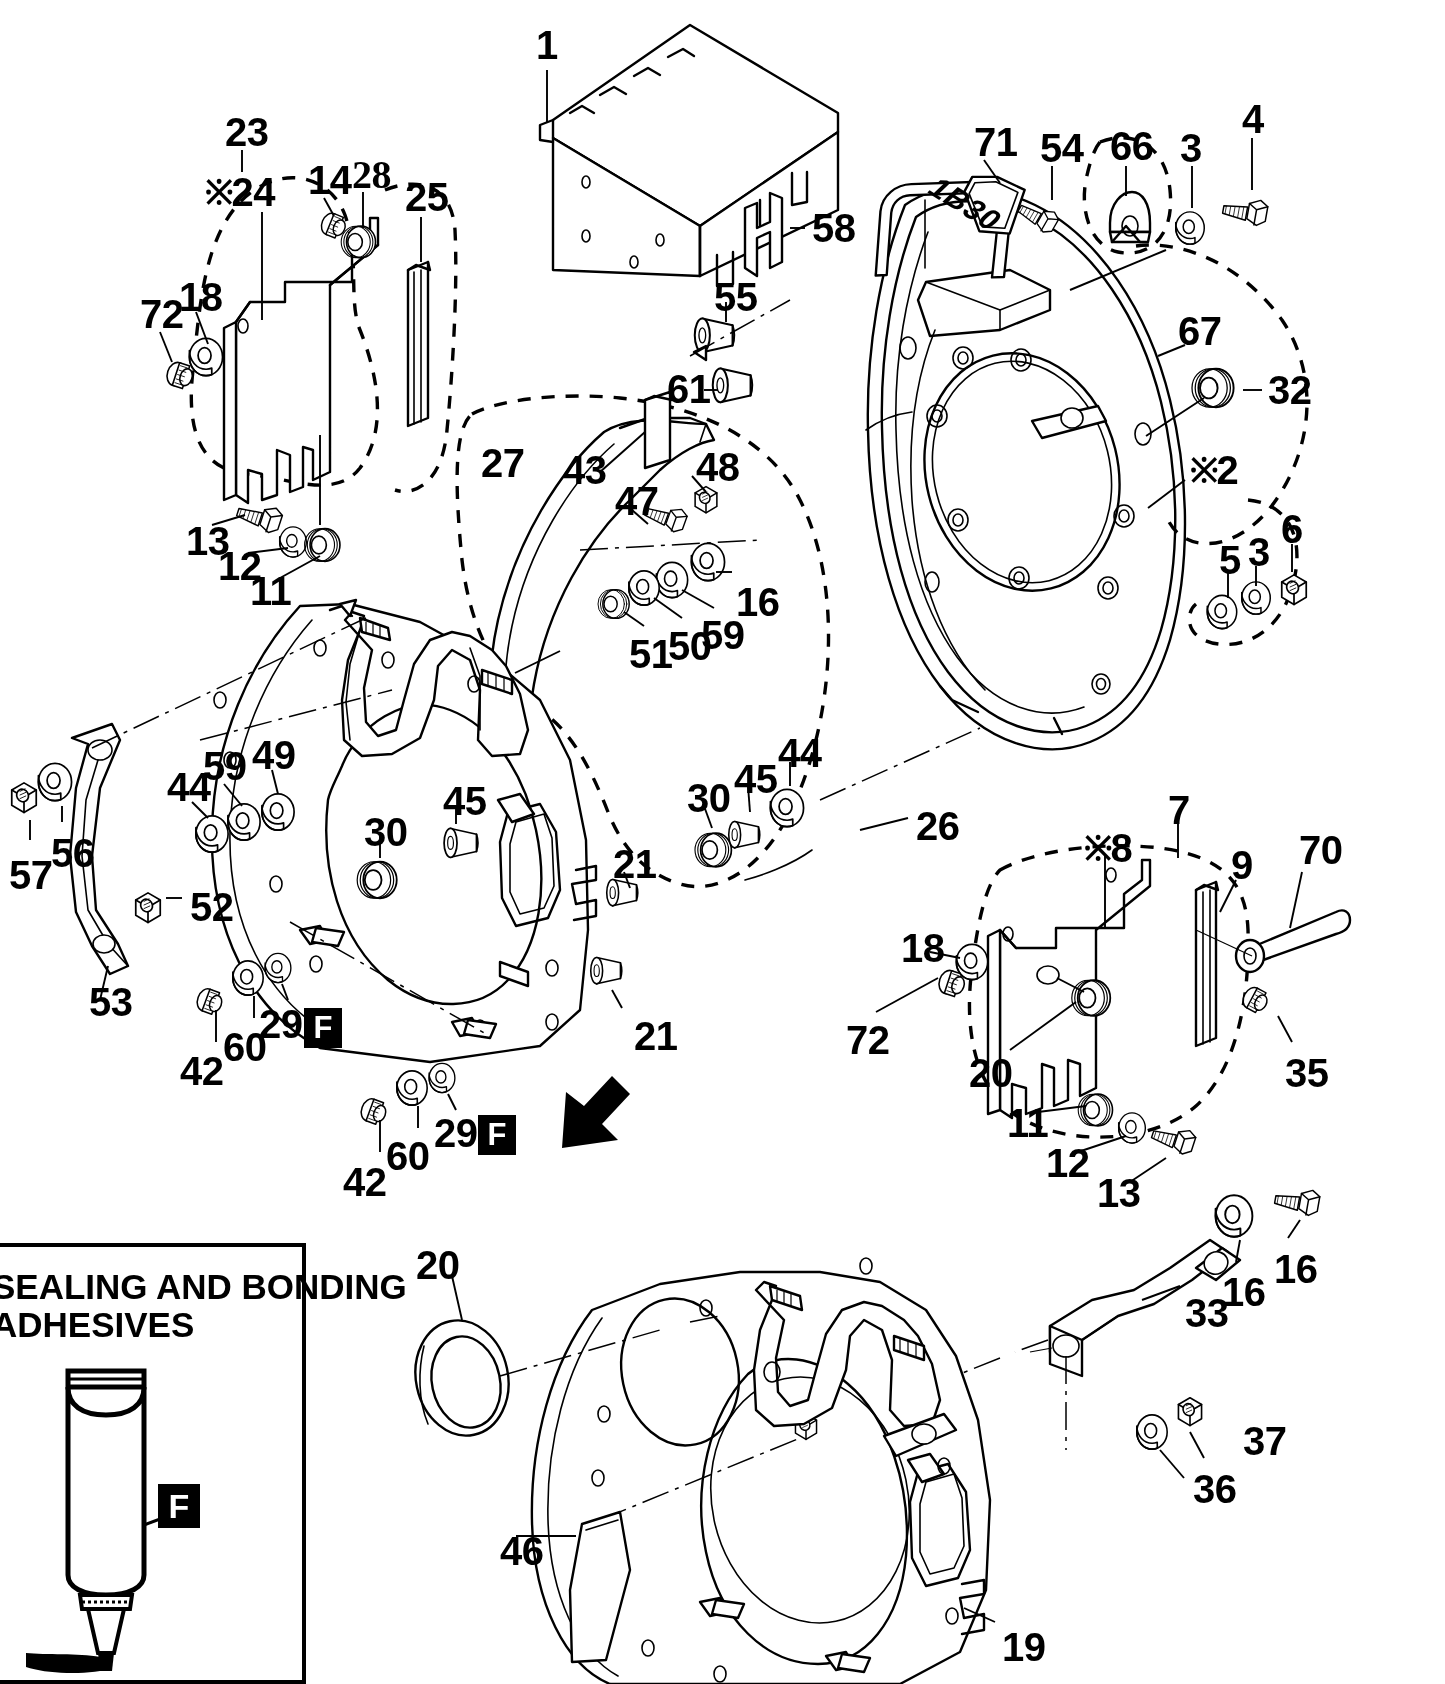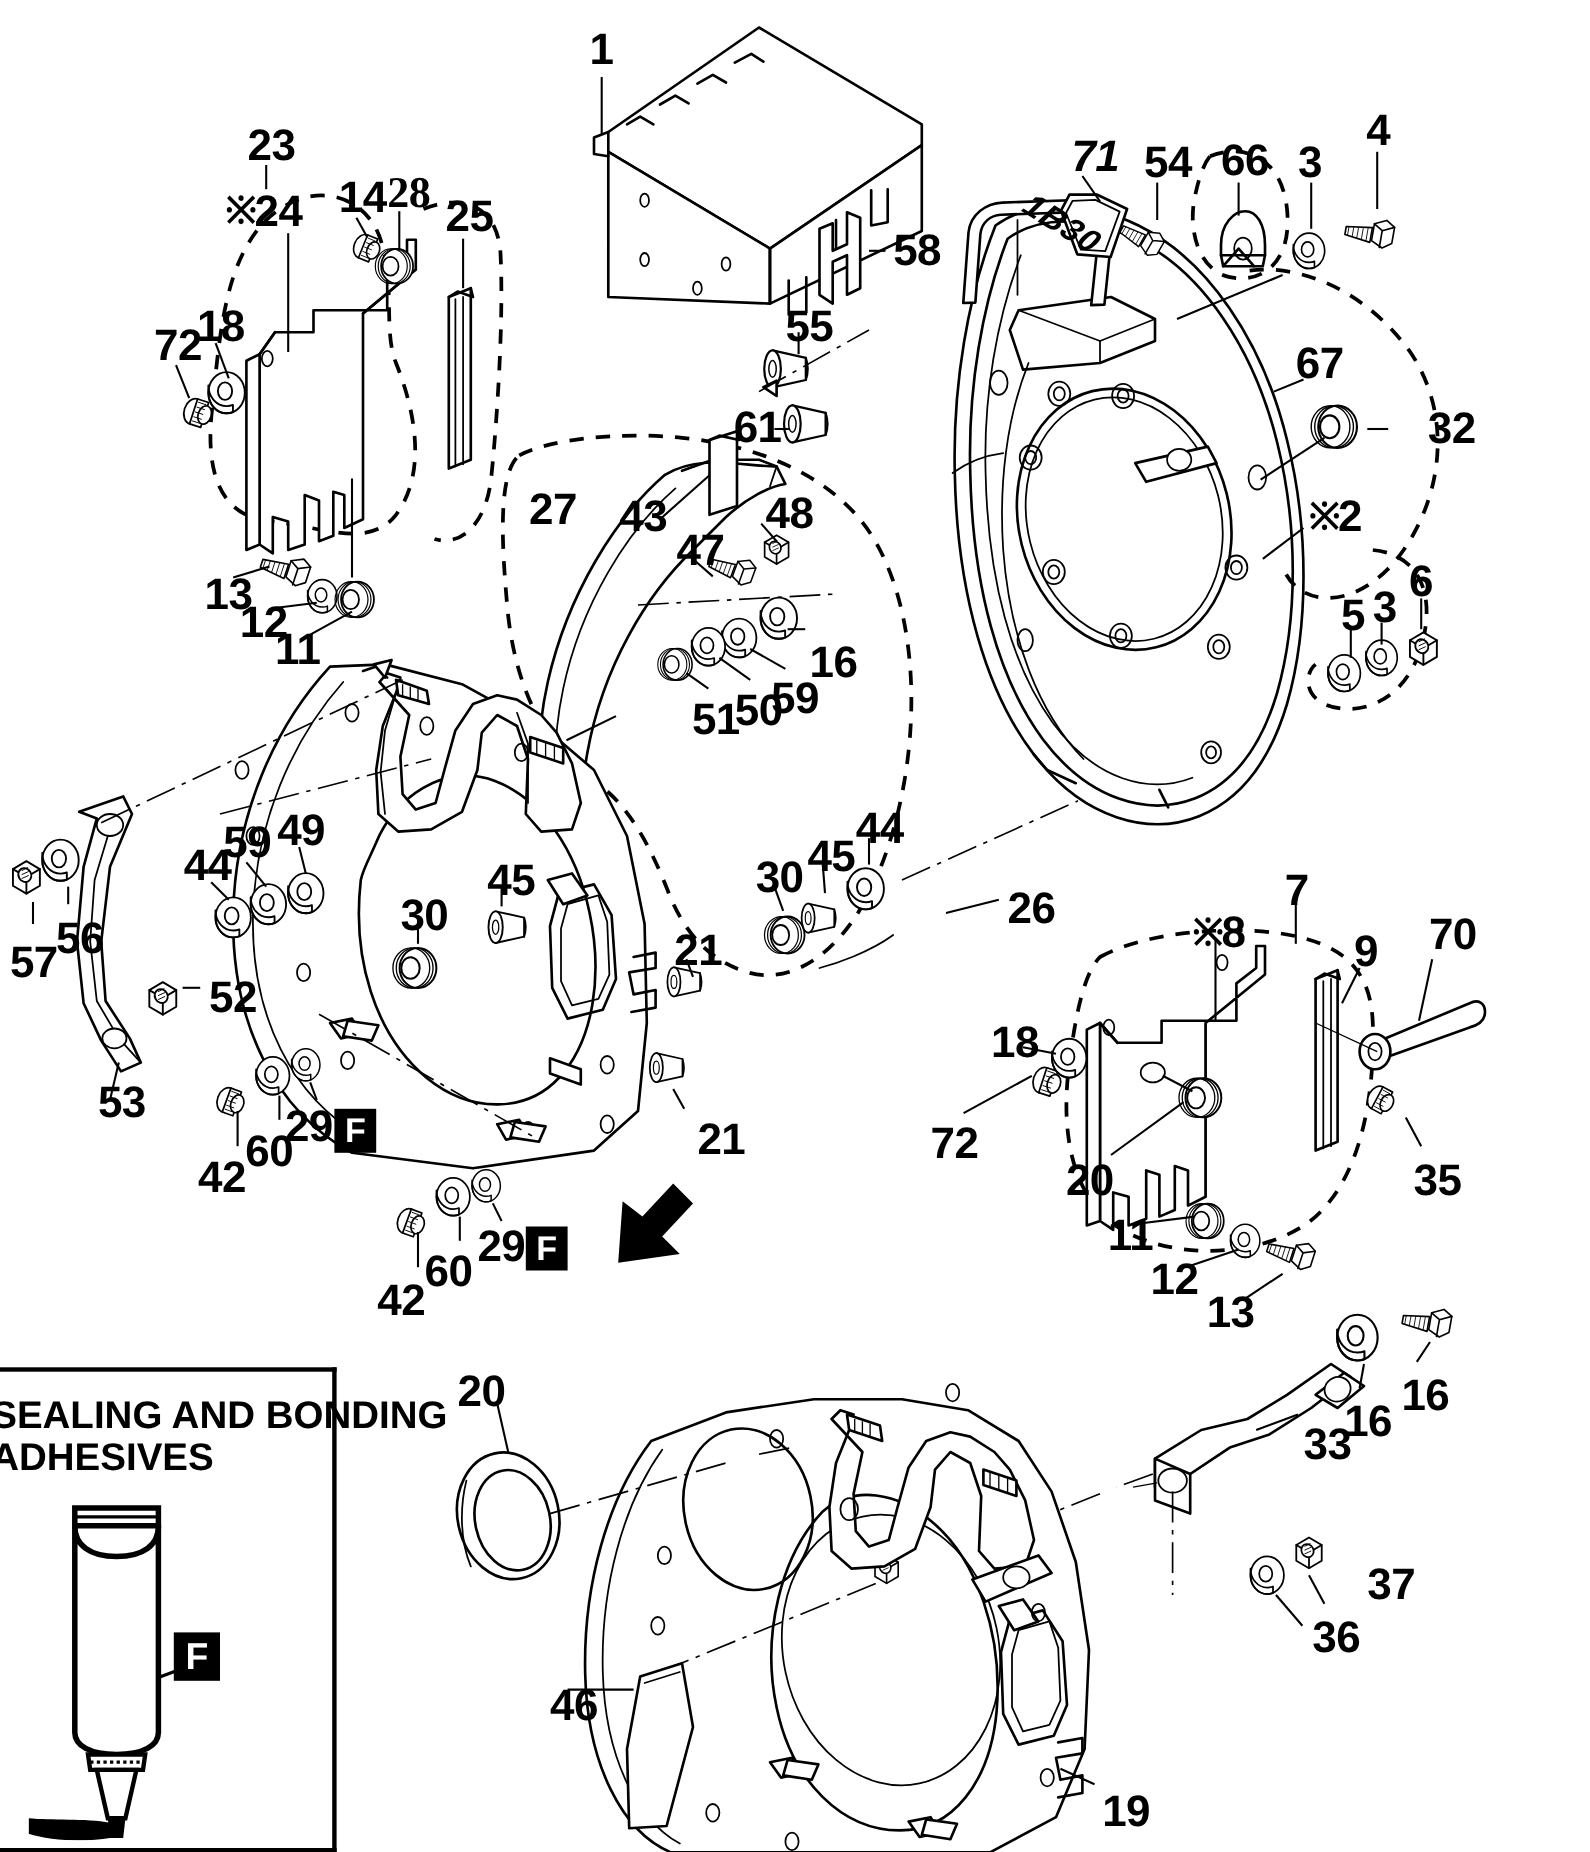--- a/index.html
+++ b/index.html
@@ -686,35 +686,35 @@
       <path class="stf" d="M582,1524 L620,1512 L630,1570 L606,1660 L572,1662 L570,1590 Z"></path>
       <path class="thin" d="M586,1530 L618,1520"></path>
     </g>
     <line class="lead" x1="516" y1="1536" x2="576" y2="1536"></line>
 
   </svg>
 
   <div id="callouts">
       <div class="callout" style="left: 536px; top: 25px;">1</div>
       <div class="callout" style="left: 225px; top: 112px;">23</div>
-      <div class="callout" style="left: 974px; top: 122px; font-style: italic;">71</div>
+      <div class="callout" style="left: 974px; top: 122px;">71</div>
       <div class="callout" style="left: 1040px; top: 128px;">54</div>
       <div class="callout" style="left: 1110px; top: 126px;">66</div>
       <div class="callout" style="left: 1180px; top: 128px;">3</div>
       <div class="callout" style="left: 1242px; top: 99px;">4</div>
       <div class="callout" style="left: 205px; top: 172px;"><span class="refmark">※</span>24</div>
       <div class="callout" style="left: 308px; top: 160px;">14</div>
       <div class="callout" style="left: 352px; top: 155px; font-family: Liberation Serif, serif;">28</div>
       <div class="callout" style="left: 405px; top: 177px;">25</div>
       <div class="callout" style="left: 812px; top: 208px;">58</div>
       <div class="callout" style="left: 140px; top: 294px;">72</div>
       <div class="callout" style="left: 179px; top: 277px;">18</div>
       <div class="callout" style="left: 1178px; top: 311px;">67</div>
       <div class="callout" style="left: 714px; top: 277px;">55</div>
-      <div class="callout" style="left: 1268px; top: 370px; margin-left: 30px;">32</div>
+      <div class="callout" style="left: 1268px; top: 370px;">32</div>
       <div class="callout" style="left: 667px; top: 369px;">61</div>
       <div class="callout" style="left: 1190px; top: 450px;"><span class="refmark">※</span>2</div>
       <div class="callout" style="left: 481px; top: 443px;">27</div>
       <div class="callout" style="left: 563px; top: 450px;">43</div>
       <div class="callout" style="left: 696px; top: 447px;">48</div>
       <div class="callout" style="left: 615px; top: 481px;">47</div>
       <div class="callout" style="left: 186px; top: 521px;">13</div>
       <div class="callout" style="left: 218px; top: 546px;">12</div>
       <div class="callout" style="left: 250px; top: 571px;">11</div>
       <div class="callout" style="left: 1219px; top: 540px;">5</div>

